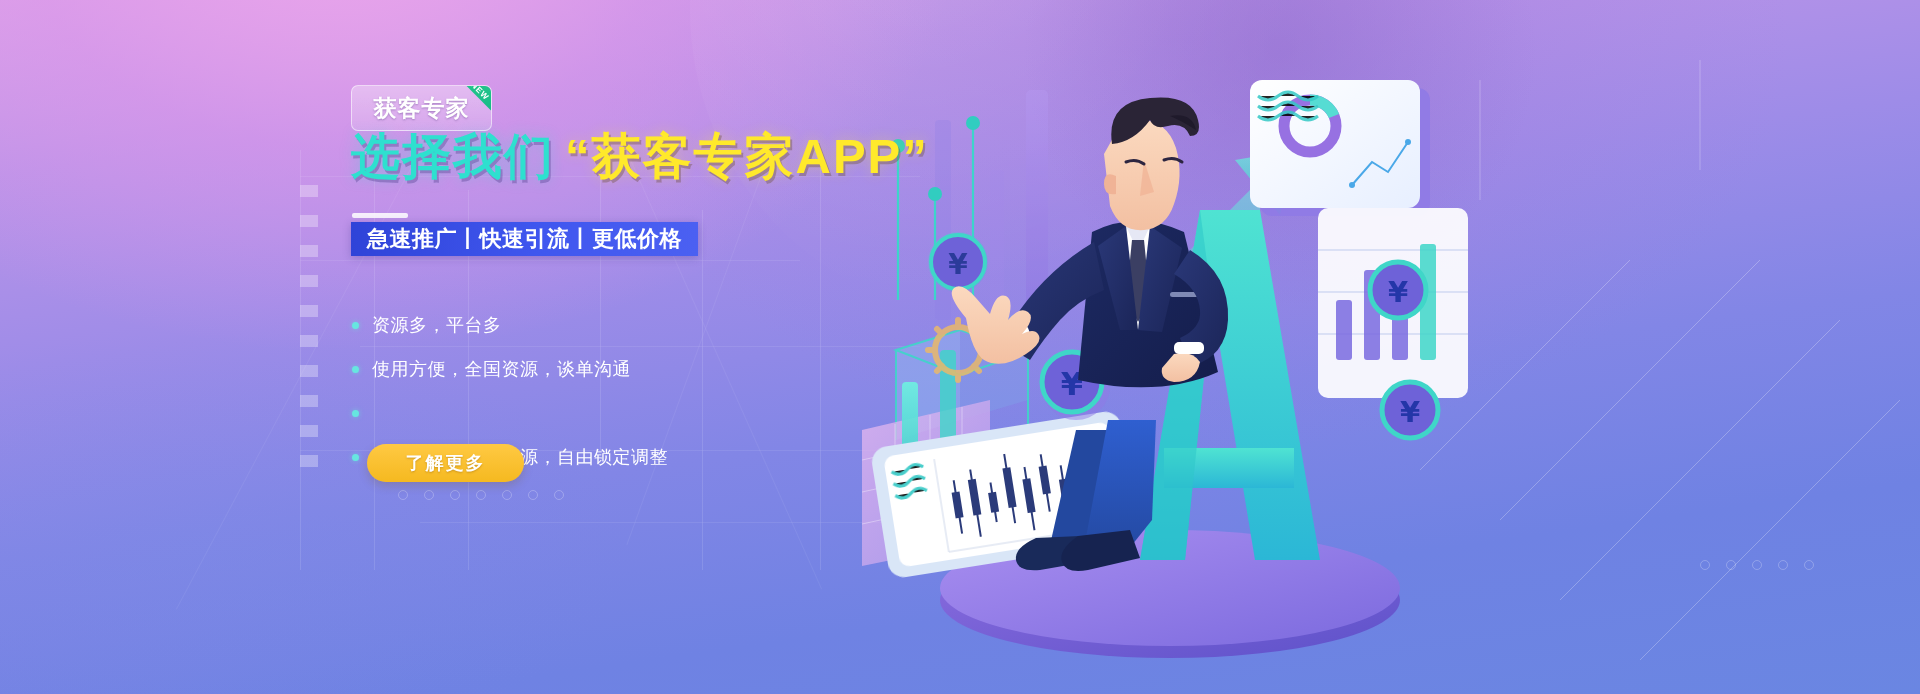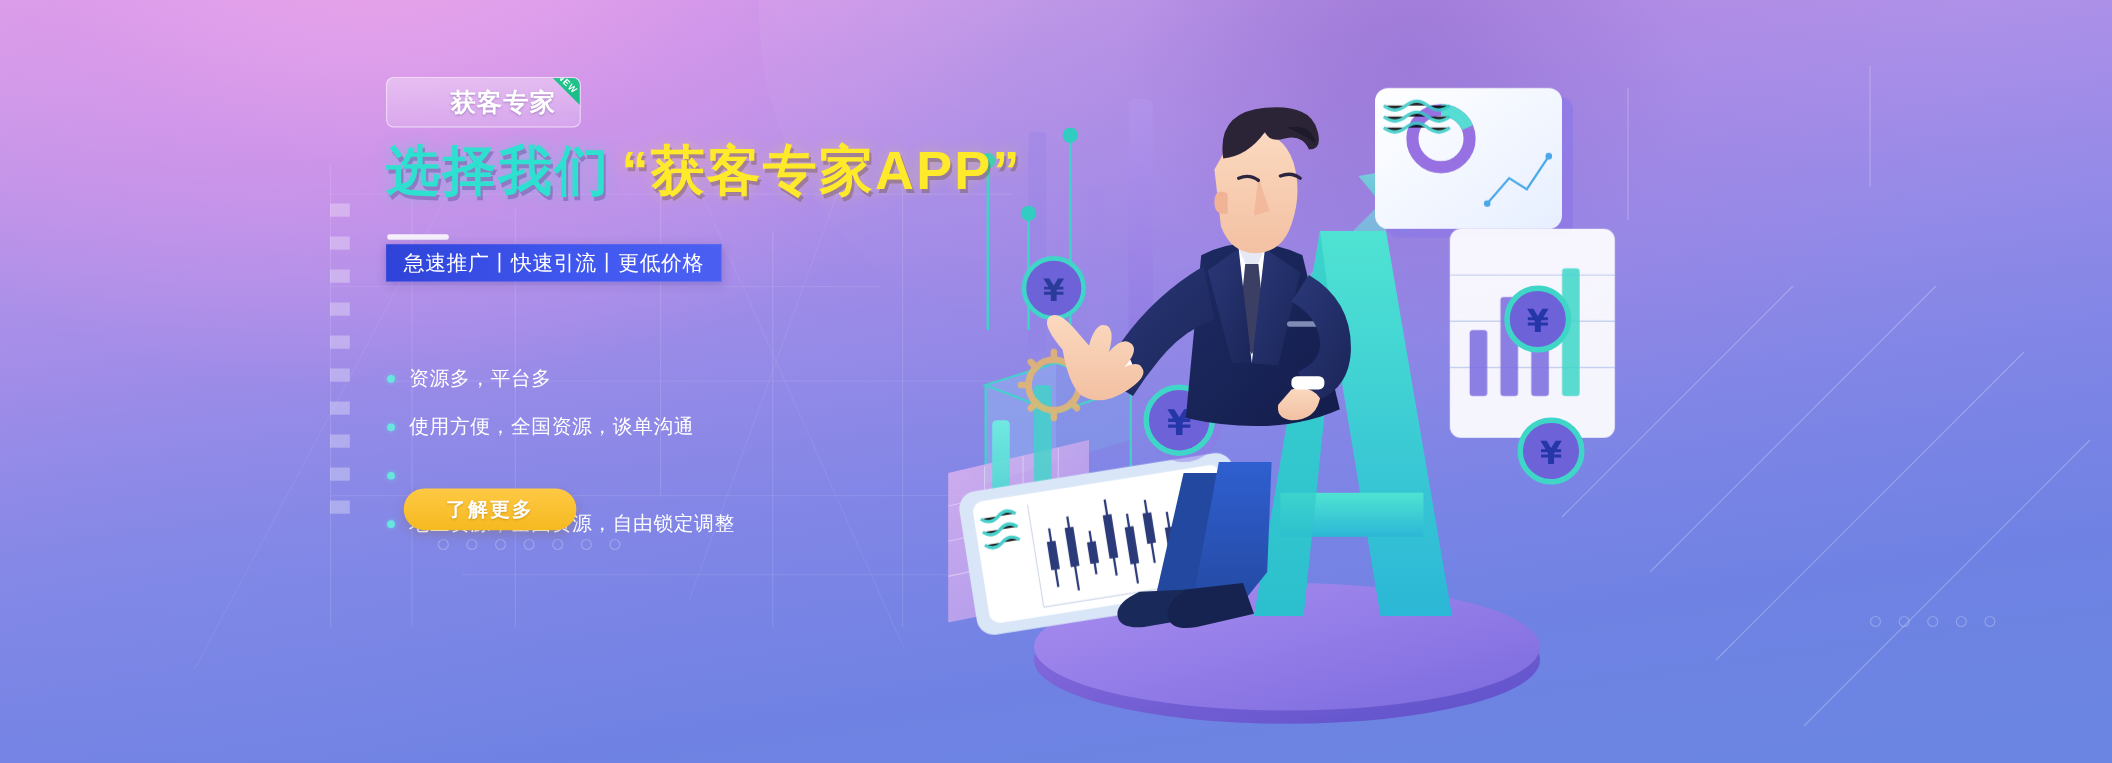--- a/index.html
+++ b/index.html
@@ -36,27 +36,26 @@
   .dash-col i{display:block;width:18px;height:12px;margin-bottom:18px;background:rgba(255,255,255,.30);}
   .diag{position:absolute;width:1px;background:rgba(255,255,255,.22);transform-origin:top left;}
 
   .dotline{position:absolute;height:8px;display:flex;gap:16px;opacity:.35;}
   .dotline i{width:8px;height:8px;border-radius:50%;border:1px solid rgba(255,255,255,.7);}
 
   
   .content{position:absolute;left:351px;top:0;width:620px;height:694px;}
 
   .badge{
-    position:absolute;left:0;top:70px;
+    position:absolute;left:0;top:85px;
     width:139px;height:44px;border-radius:7px;
     background:linear-gradient(180deg,rgba(255,255,255,.34),rgba(255,255,255,.16));
     border:1px solid rgba(255,255,255,.55);
     display:flex;align-items:center;justify-content:center;
     overflow:hidden;
-    padding-left:36px;
   }
   .badge-label{
     color:#ffffff;font-size:23px;font-weight:bold;letter-spacing:1px;
     text-shadow:0 1px 2px rgba(60,40,110,.35);
   }
   .badge-ribbon{
     position:absolute;right:-26px;top:-13px;width:64px;height:26px;
     background:linear-gradient(135deg,#2ecf8f,#15b886);
     transform:rotate(45deg);
     display:flex;align-items:flex-end;justify-content:center;
@@ -81,29 +80,29 @@
   }
 
   .rule{position:absolute;left:1px;top:213px;width:56px;height:5px;background:rgba(255,255,255,.85);border-radius:2px;}
 
   .tagbar{
     position:absolute;left:0;top:222px;height:34px;padding:0 16px;
     background:linear-gradient(90deg,#2f43d8 0%,#4057ef 55%,#4b60f2 100%);
     display:flex;align-items:center;
     box-shadow:0 2px 8px rgba(40,40,120,.25);
   }
-  .tagbar-label{color:#fff;font-size:19px;font-weight:normal;letter-spacing:.5px;white-space:nowrap;}
+  .tagbar-label{color:#fff;font-size:22px;font-weight:bold;letter-spacing:.5px;white-space:nowrap;}
 
   .subtitle{
     position:absolute;left:16px;top:272px;white-space:nowrap;
     color:#ffe20f;font-size:28px;font-weight:bold;letter-spacing:1px;
     text-shadow:1px 2px 0 rgba(80,60,20,.25);
   }
 
-  .bullets{position:absolute;left:1px;top:328px;width:600px;}
+  .bullets{position:absolute;left:1px;top:309px;width:600px;}
   .bullet{display:flex;align-items:center;height:32px;margin-bottom:12px;}
   .bullet .dot{
     width:7px;height:7px;border-radius:50%;background:#67e6e0;flex:0 0 auto;margin-right:13px;
     box-shadow:0 0 5px rgba(103,230,224,.6);
   }
   .bullet .txt{color:#ffffff;font-size:18px;letter-spacing:.5px;white-space:nowrap;}
 
   .cta{
     position:absolute;left:16px;top:444px;
     width:157px;height:38px;border-radius:19px;

